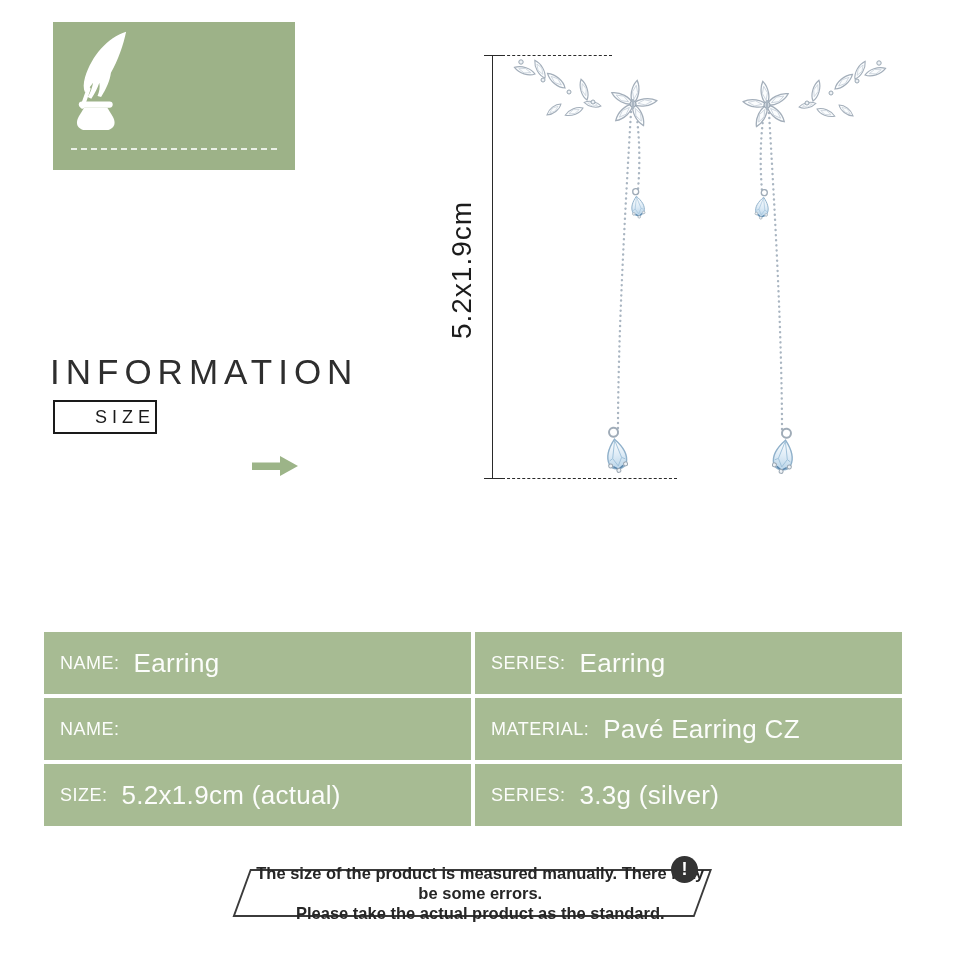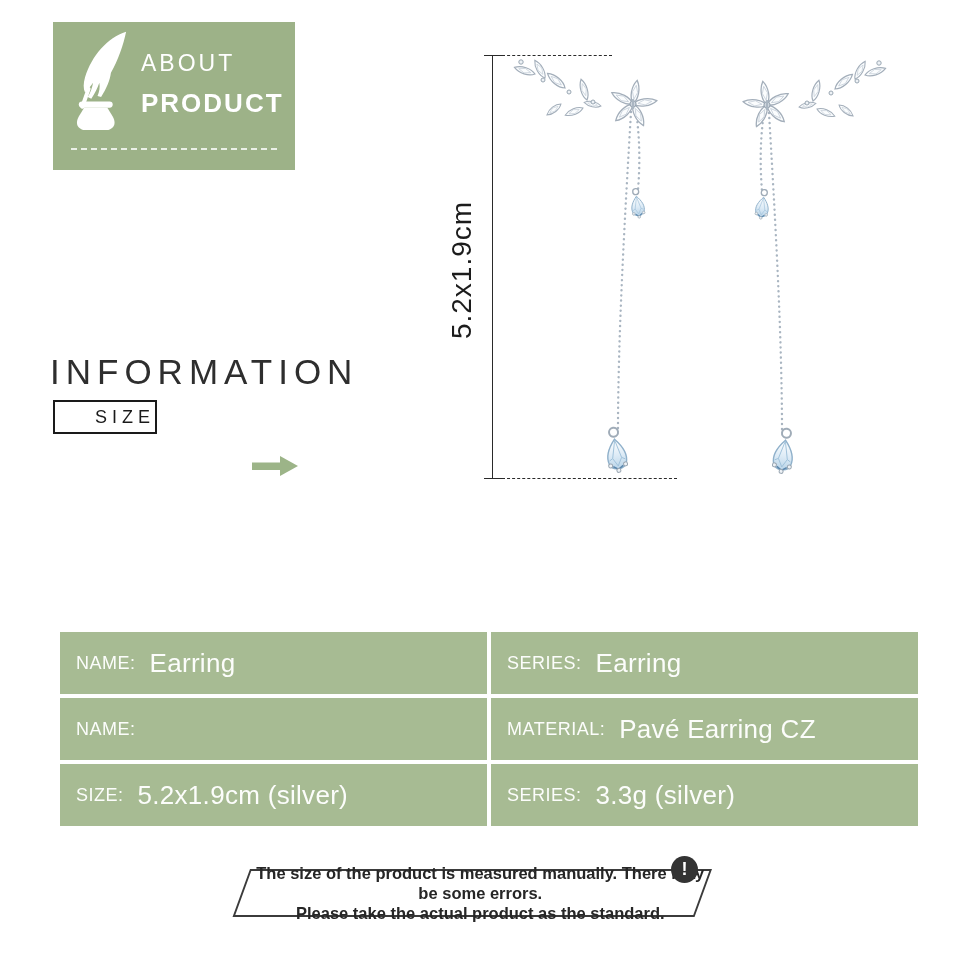--- a/index.html
+++ b/index.html
@@ -29,21 +29,21 @@
   .m-top-dash{left:502px;top:55px;width:110px;}
   .m-bot-solid{left:484px;top:478px;width:18px;}
   .m-bot-dash{left:502px;top:478px;width:175px;}
   .dim-label{position:absolute;left:462px;top:270px;transform:translate(-50%,-50%) rotate(-90deg);
              white-space:nowrap;font-size:28px;color:#1c1c1c;letter-spacing:1px;}
 
   
   .earrings{position:absolute;left:480px;top:38px;}
 
   
-  .spec{position:absolute;left:60px;top:632px;width:858px;display:grid;
+  .spec{position:absolute;left:44px;top:632px;width:858px;display:grid;
         grid-template-columns:1fr 1fr;gap:4px;}
   .cell{background:#a7bb93;height:62px;display:flex;align-items:center;padding-left:16px;color:#fcfdfb;}
   .cell .lbl{font-size:18px;letter-spacing:0.5px;}
   .cell .val{font-size:26px;margin-left:14px;letter-spacing:0.3px;}
 
   
   .banner{position:absolute;left:250px;top:869px;width:458px;height:44px;background:#ffffff;
           border:2px solid #3b3b3b;transform:skewX(-20deg);transform-origin:0 0;}
   .banner-inner{transform:skewX(20deg);transform-origin:0 0;width:100%;height:100%;
                 display:flex;flex-direction:column;justify-content:center;text-align:center;
@@ -57,24 +57,20 @@
 
 <div id="page">
 
   <div class="badge">
     <svg class="badge-icon" viewBox="0 0 90 112">
       <path fill="#ffffff" d="M72,2 C51,9 34,28 26,53 C24,60 24,66 26,70 C29,67 32,63 35,59 C34,65 32,70 29,75 L33,77 C37,71 40,65 42,59 C43,64 42,69 40,74 L44,75 C50,66 54,56 55,48 C63,34 69,17 72,2 Z"></path>
       <path stroke="#ffffff" stroke-width="4.5" stroke-linecap="round" d="M30,66 L23,86"></path>
       <rect x="19" y="80" width="38" height="7" rx="3.5" fill="#ffffff"></rect>
       <path fill="#ffffff" d="M25,87 L19,97 C12,110 24,114 38,114 C52,114 64,110 57,97 L51,87 Z"></path>
     </svg>
-    <div class="badge-text">
-      <div class="badge-line1">ABOUT</div>
-      <div class="badge-line2">PRODUCT</div>
-    </div>
     <div class="badge-dash"></div>
   </div>
 
   <div class="info-heading">INFORMATION</div>
   <div class="size-box">
     <span>SIZE</span>
   </div>
   <svg class="arrow" width="46" height="20" viewBox="0 0 46 20">
     <rect y="6.5" width="29" height="7.5" fill="#9cb488"></rect>
     <polygon points="28,0 46,10 28,20" fill="#9cb488"></polygon>
@@ -159,21 +155,21 @@
     </div>
     <div class="cell">
       <span class="lbl">NAME:</span>
     </div>
     <div class="cell">
       <span class="lbl">MATERIAL:</span>
       <span class="val">Pavé Earring CZ</span>
     </div>
     <div class="cell">
       <span class="lbl">SIZE:</span>
-      <span class="val">5.2x1.9cm (silver)</span>
+      <span class="val">5.2x1.9cm (actual)</span>
     </div>
     <div class="cell">
       <span class="lbl">SERIES:</span>
       <span class="val">3.3g (silver)</span>
     </div>
   </div>
 
   <div class="banner">
     <div class="banner-inner">
       <div>The size of the product is measured manually. There may be some errors.</div>

